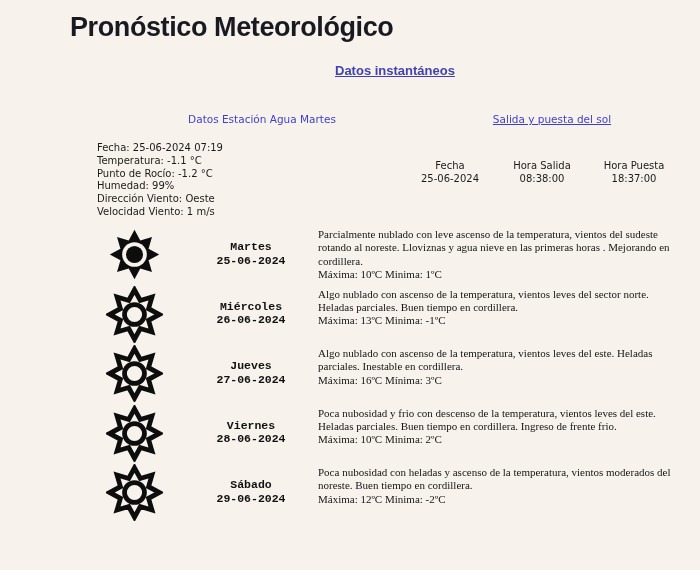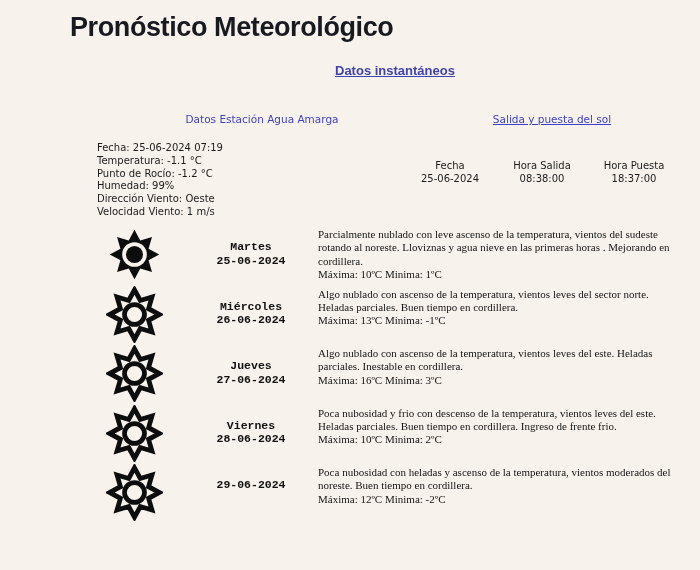--- a/index.html
+++ b/index.html
@@ -83,21 +83,21 @@
 </svg>
 
 <div class="page">
 
   <h1 class="page-title">Pronóstico Meteorológico</h1>
 
   <div class="instant-link-wrap">
     <a class="instant-link">Datos instantáneos</a>
   </div>
 
-  <div class="section-header station-header">Datos Estación Agua Amarga</div>
+  <div class="section-header station-header">Datos Estación Agua Martes</div>
   <div class="section-header sun-header">Salida y puesta del sol</div>
 
   <div class="station-block">
     <div>Fecha: 25-06-2024 07:19</div>
     <div>Temperatura: -1.1 °C</div>
     <div>Punto de Rocío: -1.2 °C</div>
     <div>Humedad: 99%</div>
     <div>Dirección Viento: Oeste</div>
     <div>Velocidad Viento: 1 m/s</div>
   </div>
@@ -183,20 +183,21 @@
       </div>
     </div>
 
     <div class="frow">
       <div class="icon-cell">
         <svg>
             <use href="#sun-outline"></use>
           </svg>
       </div>
       <div class="day-cell">
+        <div>Sábado</div>
         <div>29-06-2024</div>
       </div>
       <div class="desc-cell">
         <div>Poca nubosidad con heladas y ascenso de la temperatura, vientos moderados del noreste. Buen tiempo en cordillera.</div>
         <div>Máxima: 12ºC Minima: -2ºC</div>
       </div>
     </div>
 
   </div>
 </div>

